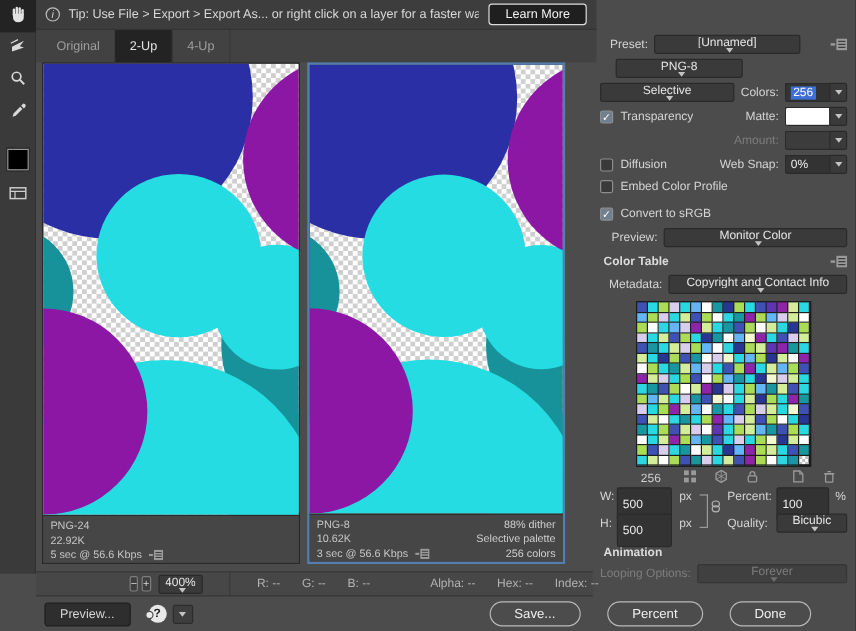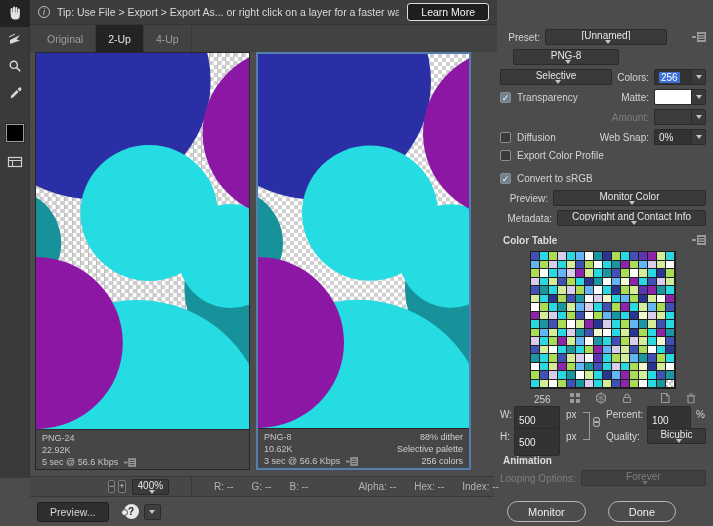--- a/index.html
+++ b/index.html
@@ -316,56 +316,56 @@
       <div class="combo">
         <span class="field">0%</span>
         <span class="chevbox">
             <span class="tri"></span>
           </span>
       </div>
     </div>
 
     <div class="row" style="margin-bottom:7px">
       <span class="cb">✓</span>
-      <span class="lbl">Export Color Profile</span>
+      <span class="lbl">Embed Color Profile</span>
     </div>
 
     <div class="row">
       <span class="cb checked">✓</span>
       <span class="lbl">Convert to sRGB</span>
     </div>
 
     <div class="row">
       <span class="lbl" style="width:48px;text-align:right;margin-right:5px">Preview:</span>
       <div class="dd" style="flex:1">
           <span class="txt">Monitor Color</span>
-          <span class="tri"></span>
-        </div>
-    </div>
-
-    <div class="row" style="margin-bottom:6px">
-      <span class="lbl" style="width:52px;text-align:right;margin-right:5px">Metadata:</span>
-      <div class="dd" style="flex:1">
-          <span class="txt">Copyright and Contact Info</span>
           <span class="tri"></span>
         </div>
     </div>
 
     <div class="row" style="margin-bottom:3px">
       <span class="sect" style="margin-left:3px">Color Table</span>
       <span style="flex:1"></span>
       <span class="pmenu"><svg width="14" height="10" viewBox="0 0 14 10">
             <rect x="0" y="4" width="4" height="2" fill="#9a9a9a"></rect>
             <rect x="5" y="0" width="9" height="10" fill="#9a9a9a"></rect>
             <g stroke="#3d3d3d" stroke-width="1">
               <line x1="6.5" y1="2.5" x2="12.5" y2="2.5"></line>
               <line x1="6.5" y1="5" x2="12.5" y2="5"></line>
               <line x1="6.5" y1="7.5" x2="12.5" y2="7.5"></line>
             </g>
           </svg></span>
+    </div>
+
+    <div class="row" style="margin-bottom:6px">
+      <span class="lbl" style="width:52px;text-align:right;margin-right:5px">Metadata:</span>
+      <div class="dd" style="flex:1">
+          <span class="txt">Copyright and Contact Info</span>
+          <span class="tri"></span>
+        </div>
     </div>
 
     <div class="ct-grid">
         <div style="background: rgb(63, 81, 181);"></div>
         <div style="background: rgb(41, 216, 224);"></div>
         <div style="background: rgb(170, 221, 85);"></div>
         <div style="background: rgb(217, 205, 238);"></div>
         <div style="background: rgb(41, 216, 224);"></div>
         <div style="background: rgb(100, 181, 246);"></div>
         <div style="background: rgb(255, 255, 255);"></div>
@@ -706,17 +706,18 @@
   <div class="footer">
     <button class="prevbtn">Preview...</button>
     <span class="globe">
         <span class="big">?</span>
         <span class="small"></span>
       </span>
     <span class="mini-dd">
         <span class="tri"></span>
       </span>
     <span class="fspacer"></span>
-    <button class="pill">Monitor</button>
+    <button class="pill">Save...</button>
+    <button class="pill">Percent</button>
     <button class="pill done">Done</button>
   </div>
 
 </div>
 
 </body></html>

